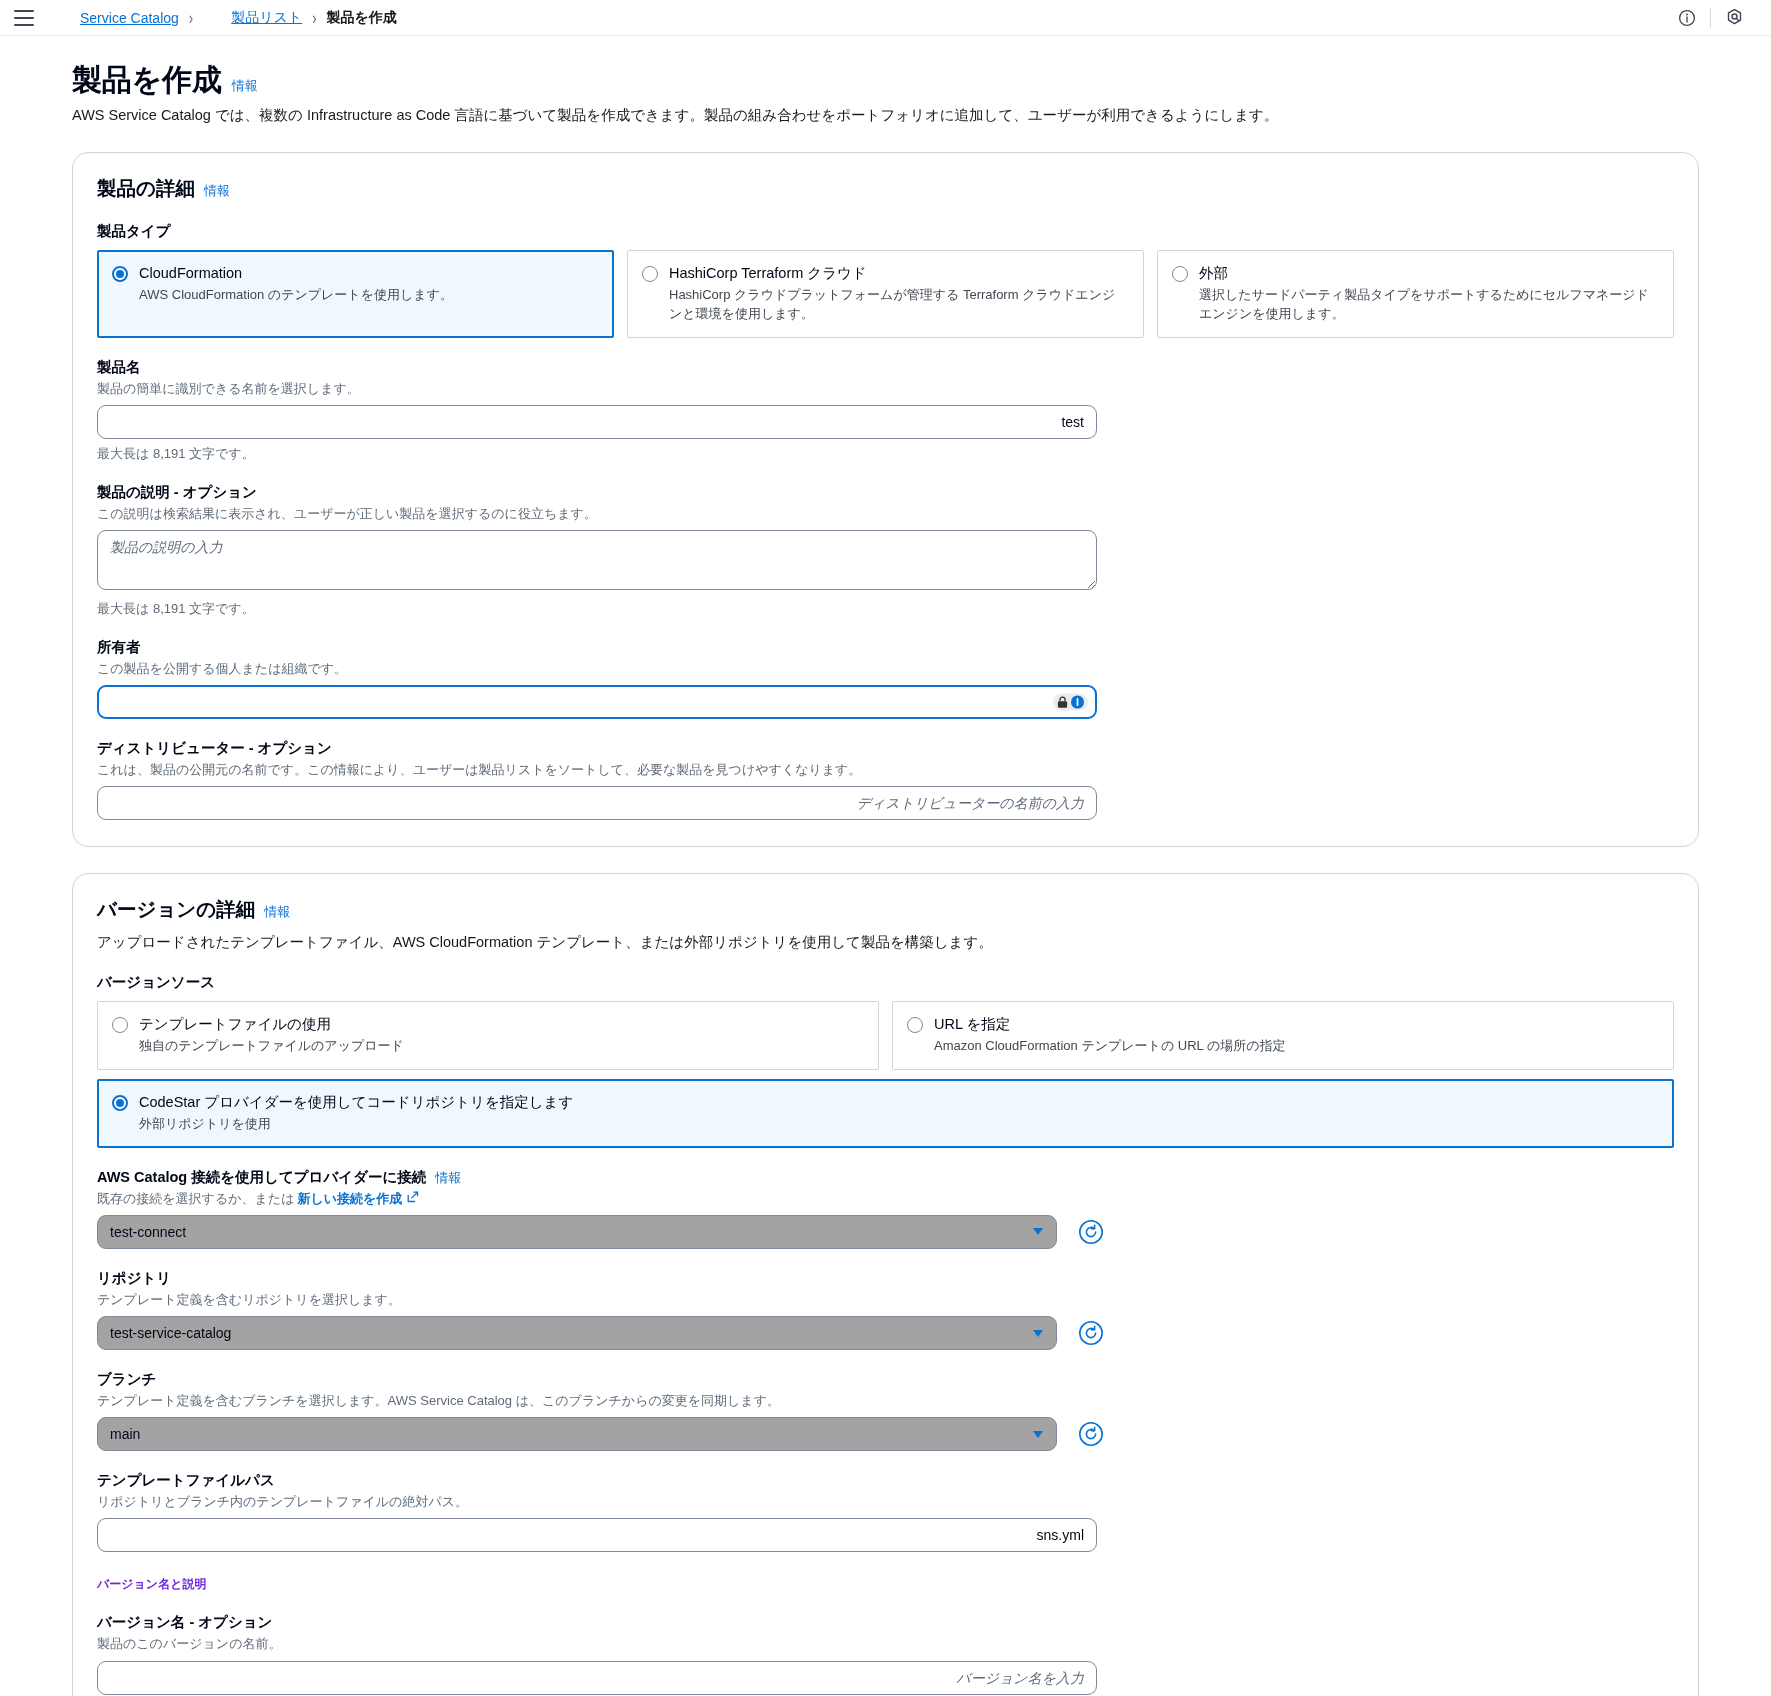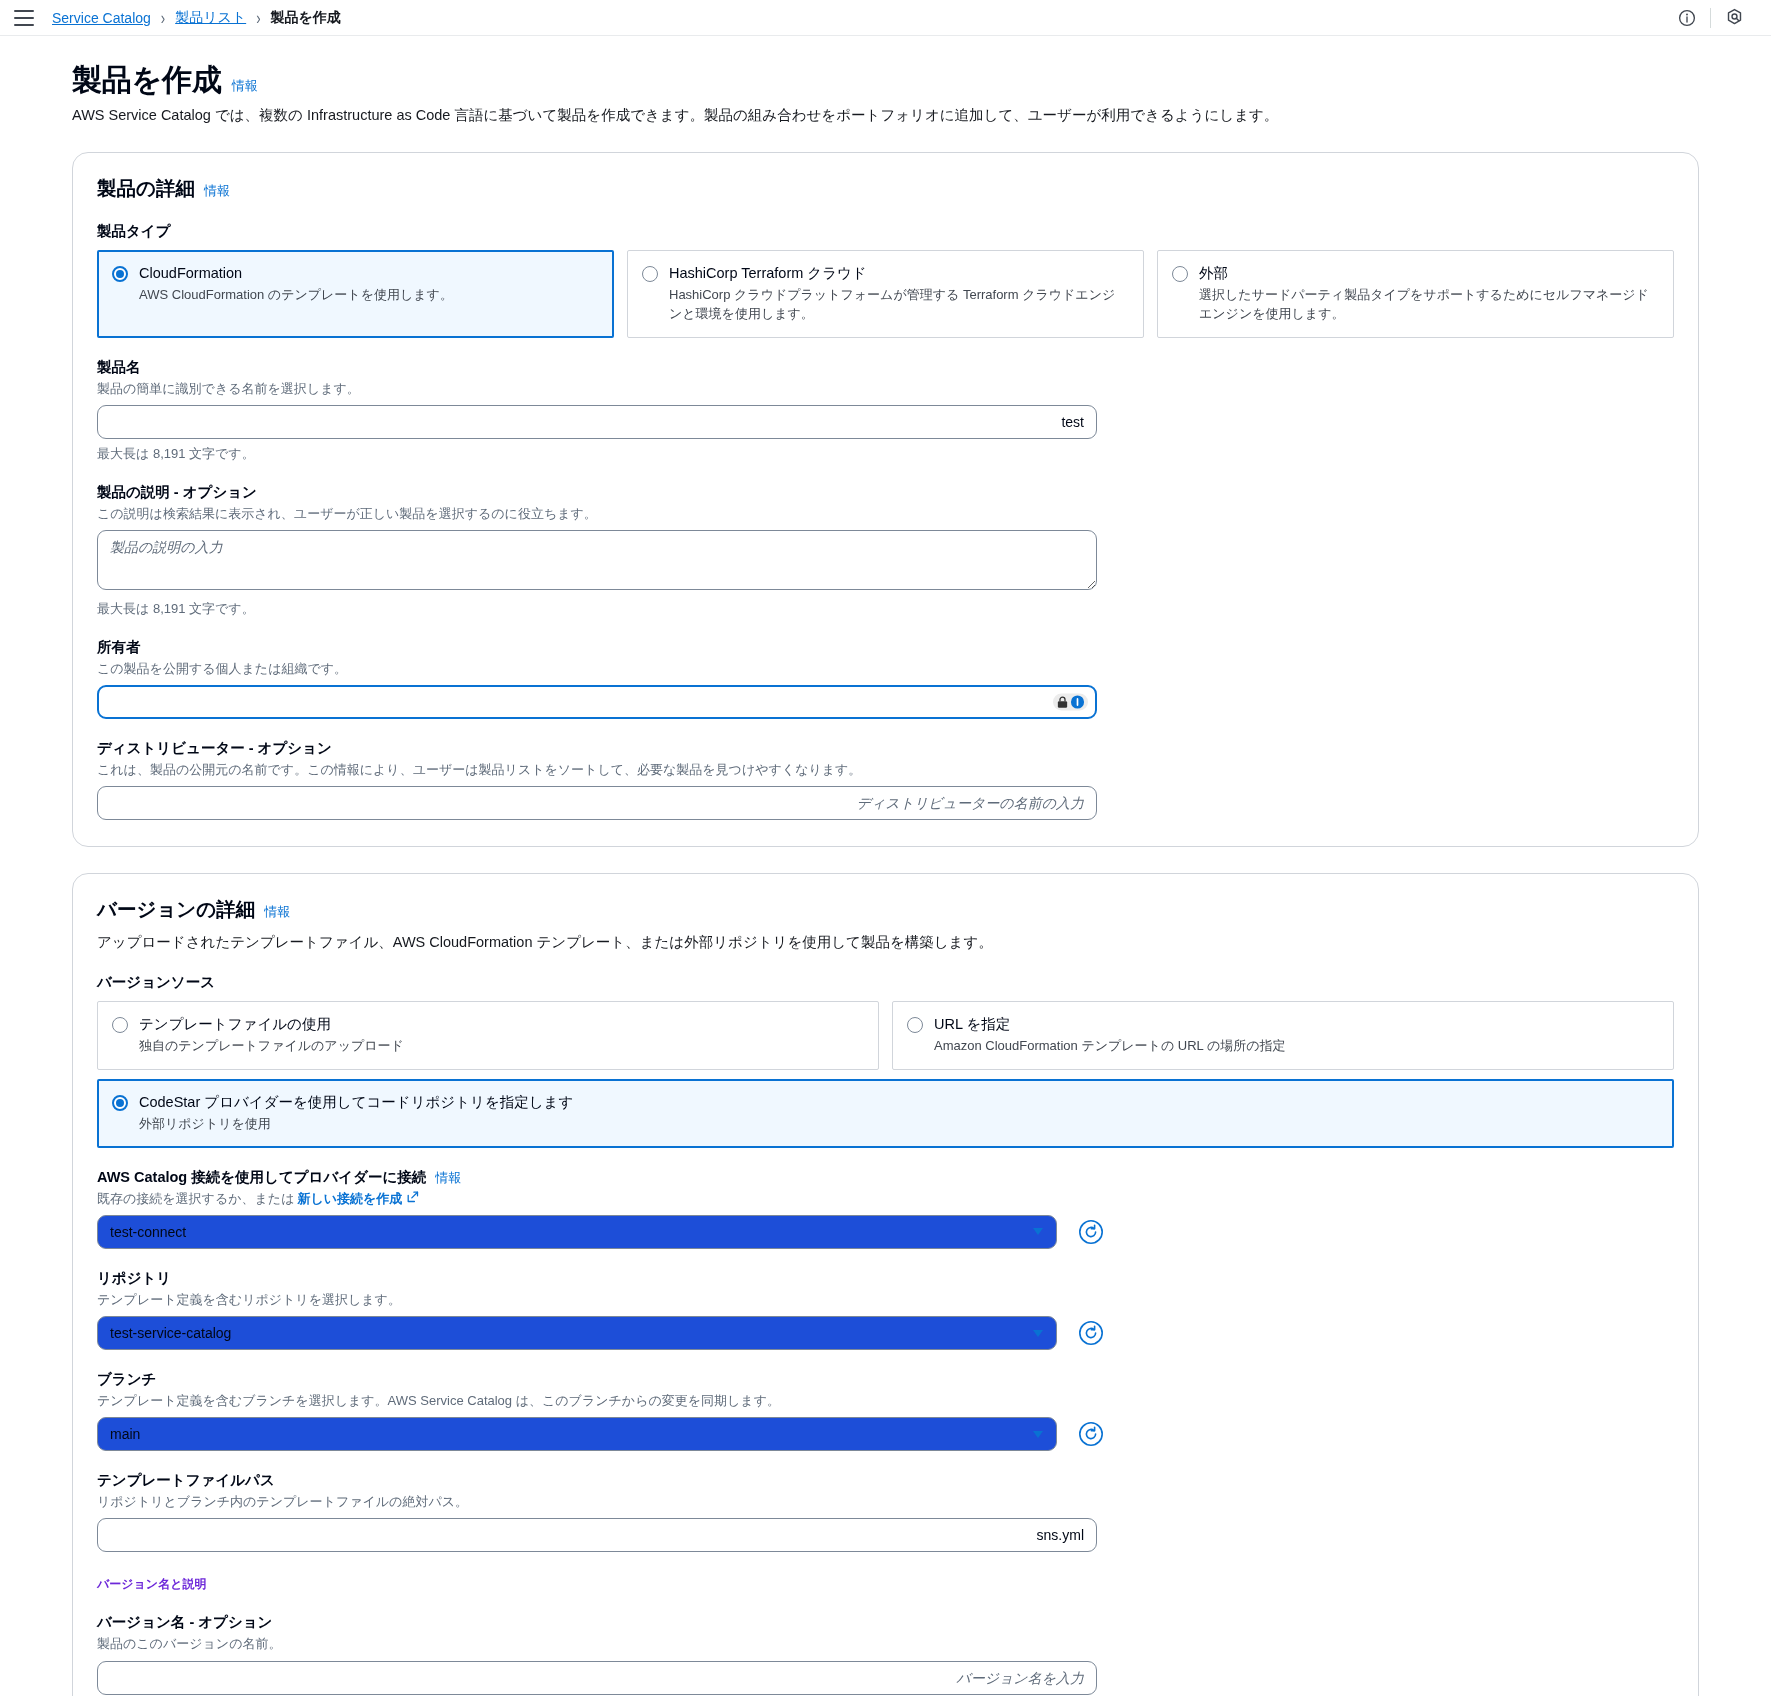--- a/index.html
+++ b/index.html
@@ -29,20 +29,21 @@
     margin-right: 18px;
   }
   .hamburger span { display:block; height: 2px; background: #414750; border-radius: 1px; }
 
   .breadcrumb { display: flex; align-items: center; font-size: 14px; }
   .bc-link {
     color: #0972d3;
     text-decoration: underline;
     cursor: pointer;
     white-space: nowrap;
+    margin-left: 28px;
   }
   .bc-current { color: #16191f; font-weight: 700; white-space: nowrap; }
   .bc-sep {
     margin: 0 10px;
     color: #5f6b7a;
     font-size: 13px;
     transform: scaleY(1.35);
     display: inline-block;
   }
 
@@ -224,21 +225,21 @@
   .key-glyph  { display: flex; align-items: center; }
 
   
   .select-row { display: flex; align-items: center; gap: 18px; margin-top: 7px; }
   .select-box {
     position: relative;
     width: 960px;
     height: 34px;
     border: 1px solid #7d8998;
     border-radius: 9px;
-    background: #1d4ed8;
+    background: #a3a3a3;
     display: flex;
     align-items: center;
     padding: 0 12px;
     font-size: 14px;
     color: #000716;
     cursor: pointer;
   }
   .select-caret {
     position: absolute;
     right: 13px;

